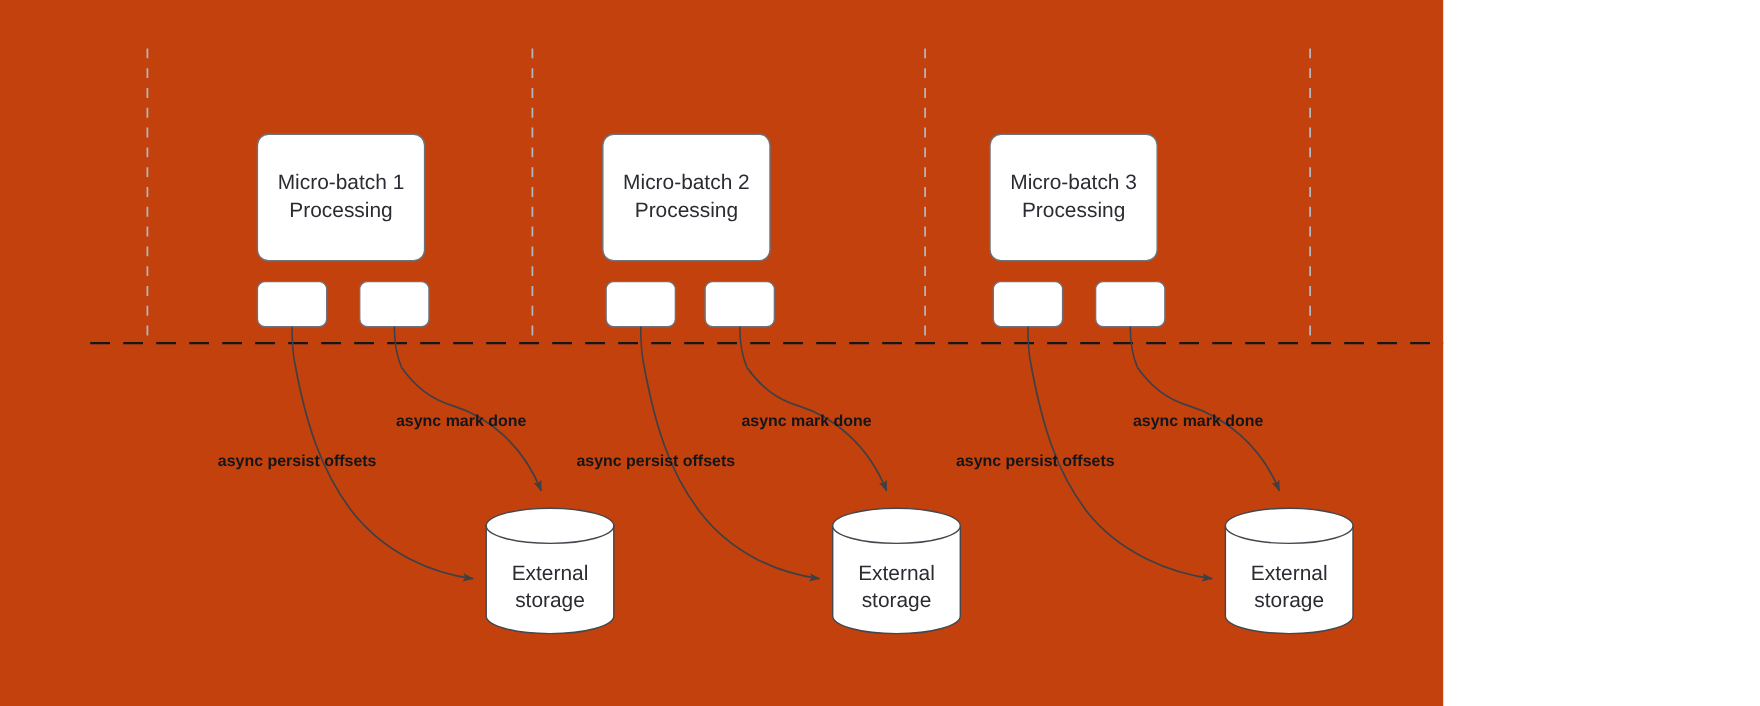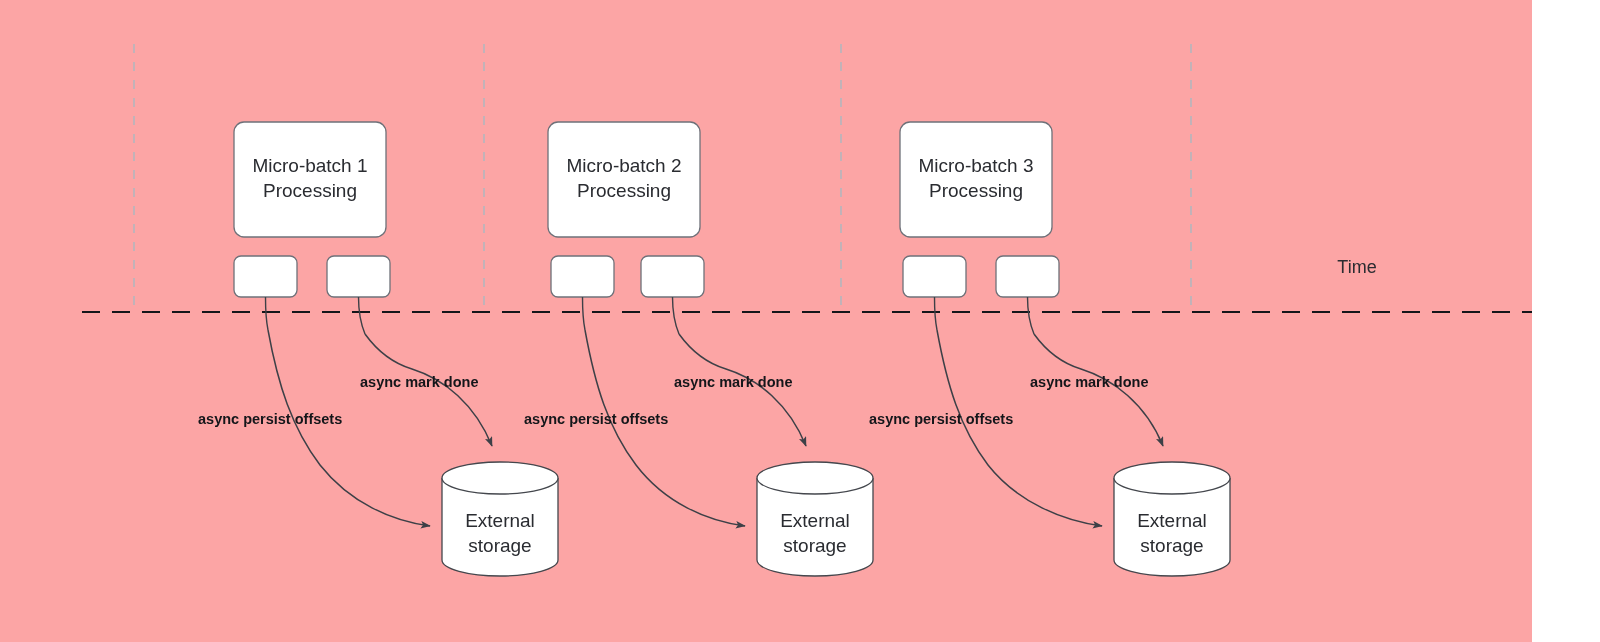--- a/index.html
+++ b/index.html
@@ -5,23 +5,23 @@
   html, body {
     margin: 0;
     padding: 0;
     background: #ffffff;
   }
   body {
     font-family: "Liberation Sans", sans-serif;
   }
   #canvas {
     position: relative;
-    width: 1532px;
+    width: 1312px;
     height: 642px;
-    background: #fca5a5;
+    background: #c2410c;
     overflow: hidden;
   }
   #diagram-svg {
     position: absolute;
     left: 0;
     top: 0;
     width: 1600px;
     height: 642px;
   }
   .node-label {

